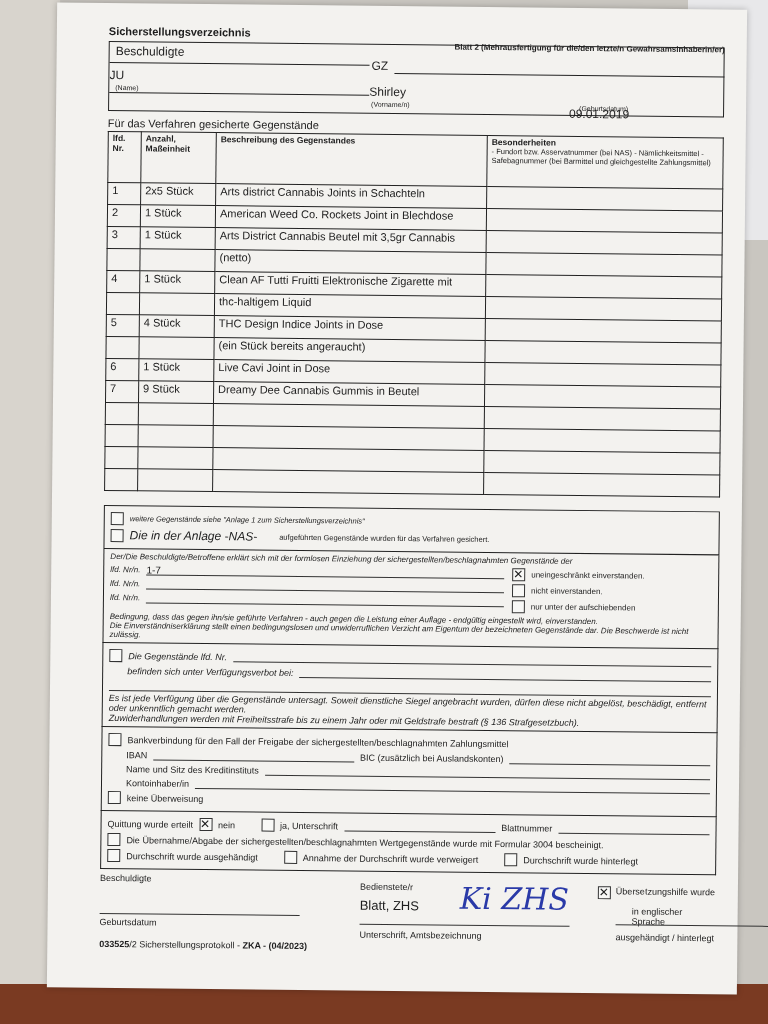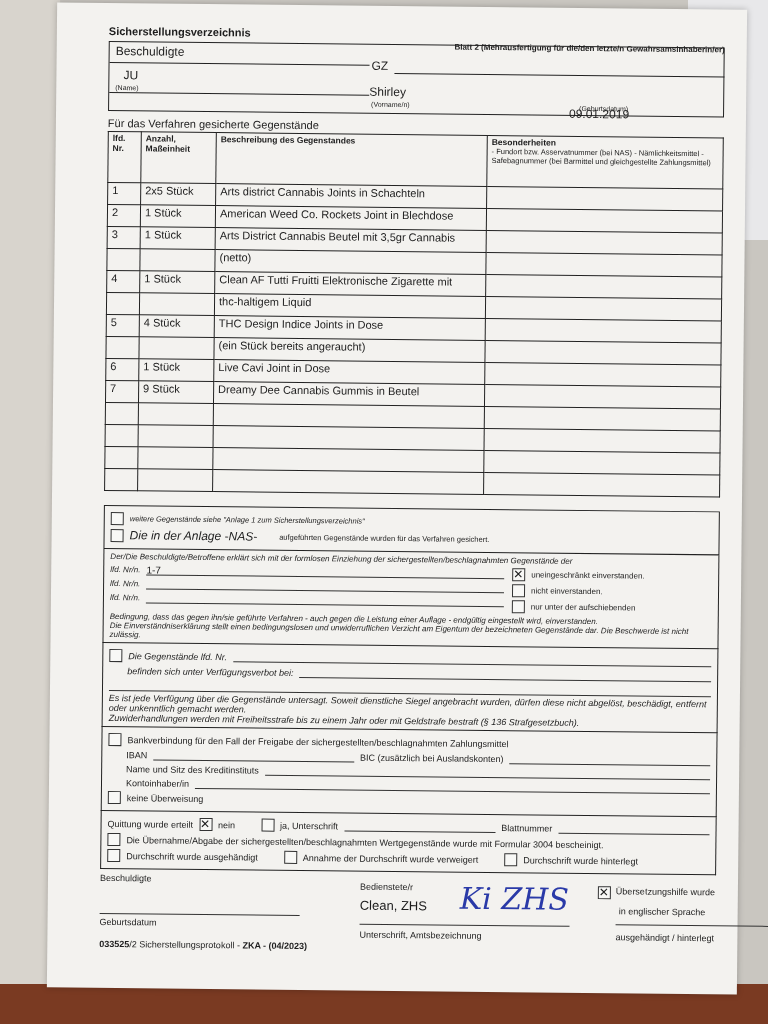--- a/index.html
+++ b/index.html
@@ -38,21 +38,21 @@
 <div class="paper">
  <div class="inner">
   <div class="title">Sicherstellungsverzeichnis</div>
   <div class="blatt">Blatt 2 (Mehrausfertigung für die/den letzte/n Gewahrsamsinhaberin/er)</div>
 
   <div class="hdr">
     <div style="position:absolute;left:6px;top:2px;">Beschuldigte</div>
     <div class="line" style="left:0;top:20px;width:260px;"></div>
     <div style="position:absolute;left:262px;top:14px;">GZ</div>
     <div class="line" style="left:285px;top:28px;width:330px;"></div>
-    <div style="position:absolute;left:14px;top:26px;">JU</div>
+    <div style="position:absolute;left:0;top:26px;">JU</div>
     <div class="small" style="position:absolute;left:6px;top:42px;">(Name)</div>
     <div class="line" style="left:0;top:50px;width:260px;"></div>
     <div style="position:absolute;left:260px;top:40px;">Shirley</div>
     <div class="small" style="position:absolute;left:262px;top:56px;">(Vorname/n)</div>
     <div style="position:absolute;left:460px;top:60px;">09.01.2019</div>
     <div class="small" style="position:absolute;left:470px;top:58px;">(Geburtsdatum)</div>
   </div>
 
   <div class="sect">Für das Verfahren gesicherte Gegenstände</div>
   <table class="items">
@@ -266,27 +266,27 @@
           <span class="box" style="margin-left:20px"></span>
           <span>Durchschrift wurde hinterlegt</span>
         </div>
   </div>
 
   <div style="position:relative;height:90px;font-size:9px;">
     <div style="position:absolute;left:0;top:4px">Beschuldigte</div>
     <div style="position:absolute;left:0;top:44px;width:200px;border-bottom:1px solid #333"></div>
     <div style="position:absolute;left:0;top:48px">Geburtsdatum</div>
     <div style="position:absolute;left:260px;top:10px">Bedienstete/r</div>
-    <div style="position:absolute;left:260px;top:26px;font-size:13px">Clean, ZHS</div>
+    <div style="position:absolute;left:260px;top:26px;font-size:13px">Blatt, ZHS</div>
     <div class="sig" style="left:360px;top:8px">Ki ZHS</div>
     <div style="position:absolute;left:260px;top:52px;width:210px;border-bottom:1px solid #333"></div>
     <div style="position:absolute;left:260px;top:58px">Unterschrift, Amtsbezeichnung</div>
     <div style="position:absolute;left:498px;top:12px" class="box x"></div>
     <div style="position:absolute;left:516px;top:12px">Übersetzungshilfe wurde</div>
-    <div style="position:absolute;left:519px;top:32px">in englischer Sprache</div>
+    <div style="position:absolute;left:532px;top:32px">in englischer Sprache</div>
     <div style="position:absolute;left:516px;top:50px;width:160px;border-bottom:1px solid #333"></div>
     <div style="position:absolute;left:516px;top:58px">ausgehändigt / hinterlegt</div>
     <div style="position:absolute;left:0;top:70px;font-size:9px">
       <b>033525</b><span>/2 Sicherstellungsprotokoll - </span><b>ZKA - (04/2023)</b>
     </div>
   </div>
  </div>
 </div>
 
 </body></html>

